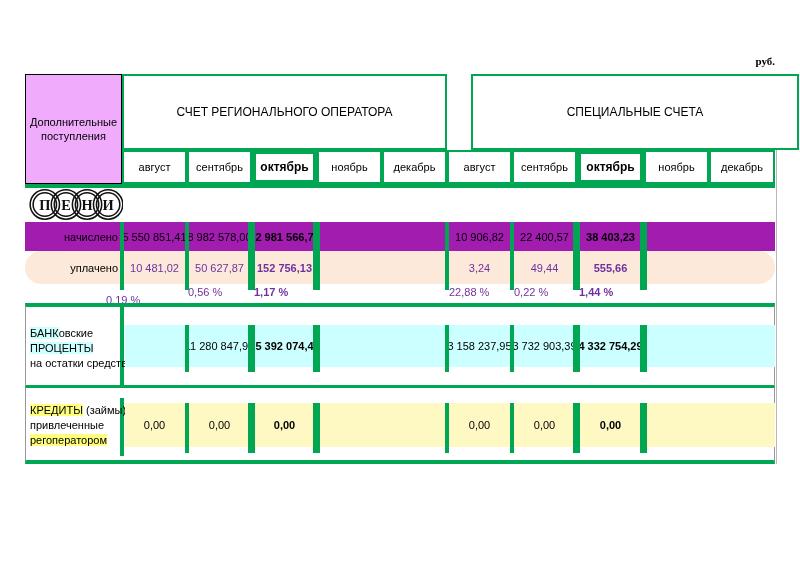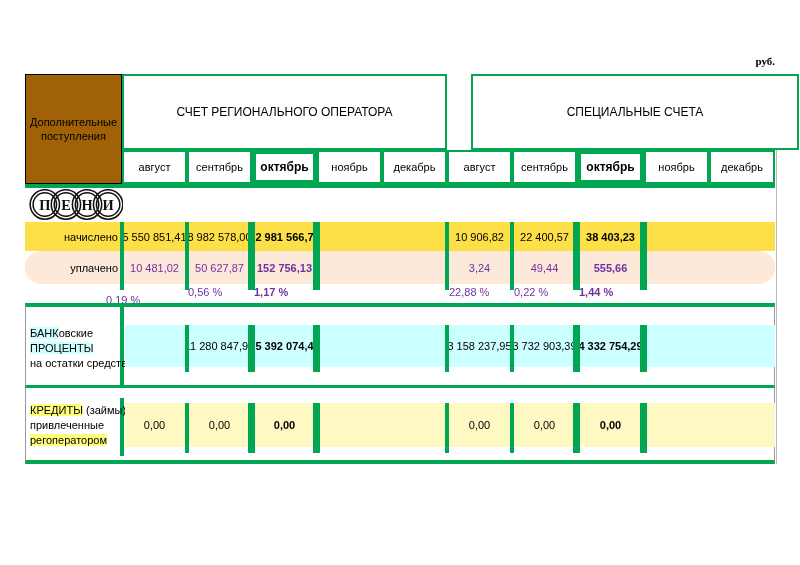--- a/index.html
+++ b/index.html
@@ -5,41 +5,41 @@
   html,body{margin:0;padding:0;background:#fff;}
   #canvas{position:relative;width:800px;height:473px;background:#fff;overflow:hidden;
           font-family:"Liberation Sans",sans-serif;color:#000;}
   .abs{position:absolute;box-sizing:border-box;}
 
   #rub{top:55px;right:25px;font-family:"Liberation Serif",serif;font-weight:bold;font-size:11px;}
 
   
   #corner{left:25px;top:74px;width:97px;height:110px;border:1px solid #000;
           display:flex;align-items:center;justify-content:center;text-align:center;
-          font-size:11px;line-height:14px;padding:0 2px;background:#a16207;}
+          font-size:11px;line-height:14px;padding:0 2px;background:#f0abfc;}
   .sec{top:74px;height:76px;border:2px solid #00a651;background:#fff;
        display:flex;align-items:center;justify-content:center;font-size:12px;text-align:center;}
   #sec1{left:122px;width:325px;}
   #sec2{left:471px;width:328px;}
   .mcell{top:150px;height:34px;border:2px solid #00a651;background:#fff;
          display:flex;align-items:center;justify-content:center;font-size:11px;}
   .mhl{border-width:4px;font-weight:bold;font-size:12px;}
   #mc0{left:122px;width:65px;} #mc1{left:187px;width:65px;} #mc2{left:252px;width:65px;}
   #mc3{left:317px;width:65px;} #mc4{left:382px;width:65px;} #mc5{left:447px;width:65px;}
   #mc6{left:512px;width:65px;} #mc7{left:577px;width:67px;} #mc8{left:644px;width:65px;}
   #mc9{left:709px;width:66px;}
   #hline-header{left:25px;top:184px;width:750px;height:4px;background:#00a651;}
   #page-line{left:776px;top:74px;width:1px;height:390px;background:#b8b8b8;}
 
   
   #peni-logo{left:29px;top:188px;}
 
   
   .band{left:25px;width:750px;}
-  #row-accrued{top:222px;height:29px;background:#fde047;}
+  #row-accrued{top:222px;height:29px;background:#a21caf;}
   #row-paid{top:251px;height:33px;background:#fde9d9;border-radius:16px;}
   .rowlabel{position:absolute;left:0;top:0;bottom:0;width:93px;font-size:11px;
             display:flex;align-items:center;justify-content:flex-end;text-align:right;}
   .vc{position:absolute;top:0;bottom:0;display:flex;align-items:center;justify-content:center;
       white-space:nowrap;font-size:11px;}
   .col-aug{left:97px;width:65px;} .col-sep{left:162px;width:65px;} .col-oct{left:227px;width:65px;}
   .col-aug2{left:422px;width:65px;} .col-sep2{left:487px;width:65px;} .col-oct2{left:552px;width:67px;}
   .b-aug{left:-3px;width:65px;} .b-sep{left:62px;width:65px;} .b-oct{left:127px;width:65px;}
   .b-aug2{left:322px;width:65px;} .b-sep2{left:387px;width:65px;} .b-oct2{left:452px;width:67px;}
   .bold{font-weight:bold;} .purple{color:#7030a0;}

